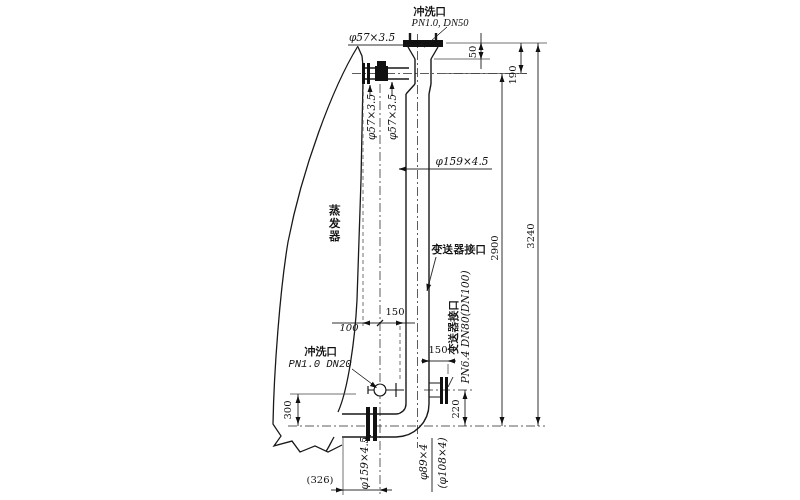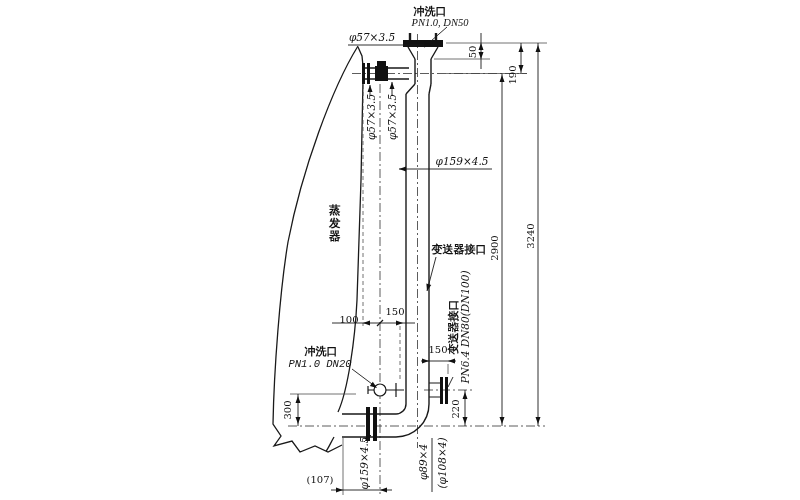--- a/index.html
+++ b/index.html
@@ -150,22 +150,22 @@
 <span class="lbl cjk rot" style="left:453px;top:327px;">变送器接口</span>
 <span class="lbl it rot" style="left:465px;top:327px;">PN6.4 DN80(DN100)</span>
 <span class="lbl cjk" style="left:321px;top:351px;">冲洗口</span>
 <span class="lbl it" style="left:320px;top:364px;font-family:Liberation Mono, monospace;">PN1.0 DN20</span>
 <span class="lbl it rot" style="left:364px;top:463px;">φ159×4.5</span>
 <span class="lbl it rot" style="left:423px;top:462px;">φ89×4</span>
 <span class="lbl it rot" style="left:442px;top:463px;">(φ108×4)</span>
 
 <span class="lbl dim rot" style="left:473px;top:52px;">50</span>
 <span class="lbl dim rot" style="left:513px;top:75px;">190</span>
-<span class="lbl dim" style="left:349px;top:320px;">100</span>
+<span class="lbl dim" style="left:349px;top:328px;font-style:italic;">100</span>
 <span class="lbl dim" style="left:395px;top:312px;">150</span>
 <span class="lbl dim" style="left:438px;top:350px;">150</span>
 <span class="lbl dim rot" style="left:456px;top:409px;">220</span>
 <span class="lbl dim rot" style="left:288px;top:410px;">300</span>
 <span class="lbl dim rot" style="left:495px;top:248px;">2900</span>
 <span class="lbl dim rot" style="left:531px;top:236px;">3240</span>
-<span class="lbl dim" style="left:320px;top:480px;">(107)</span>
+<span class="lbl dim" style="left:320px;top:480px;">(326)</span>
 
 </div>
 
 </body></html>

